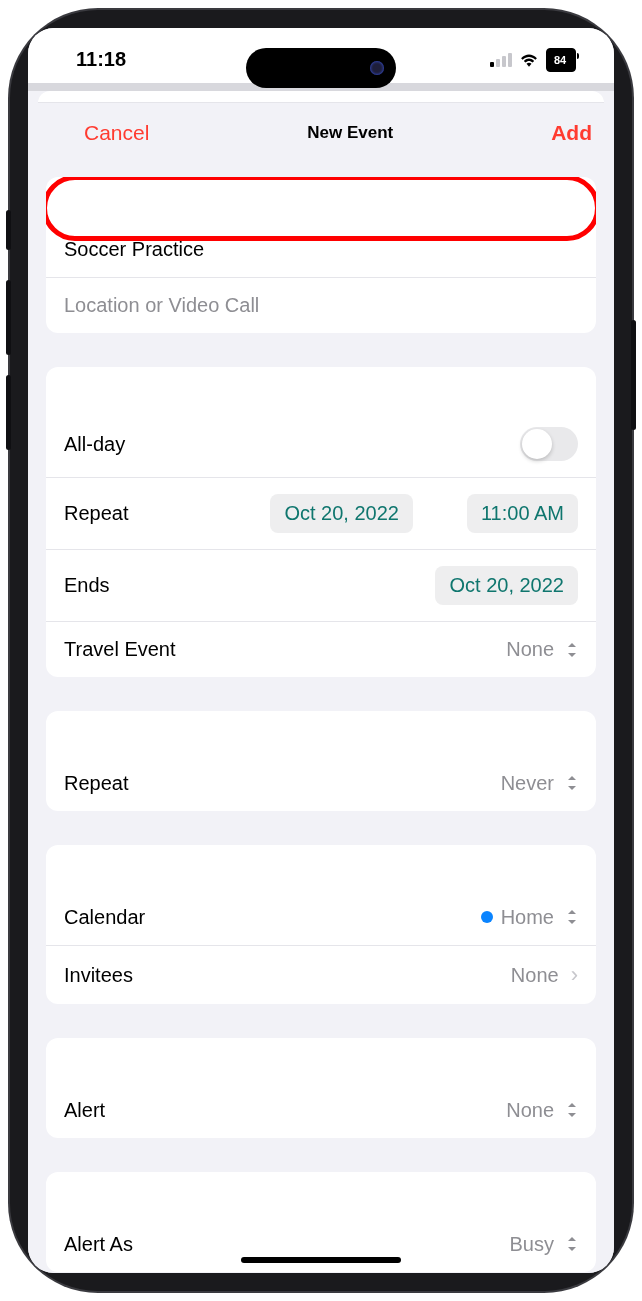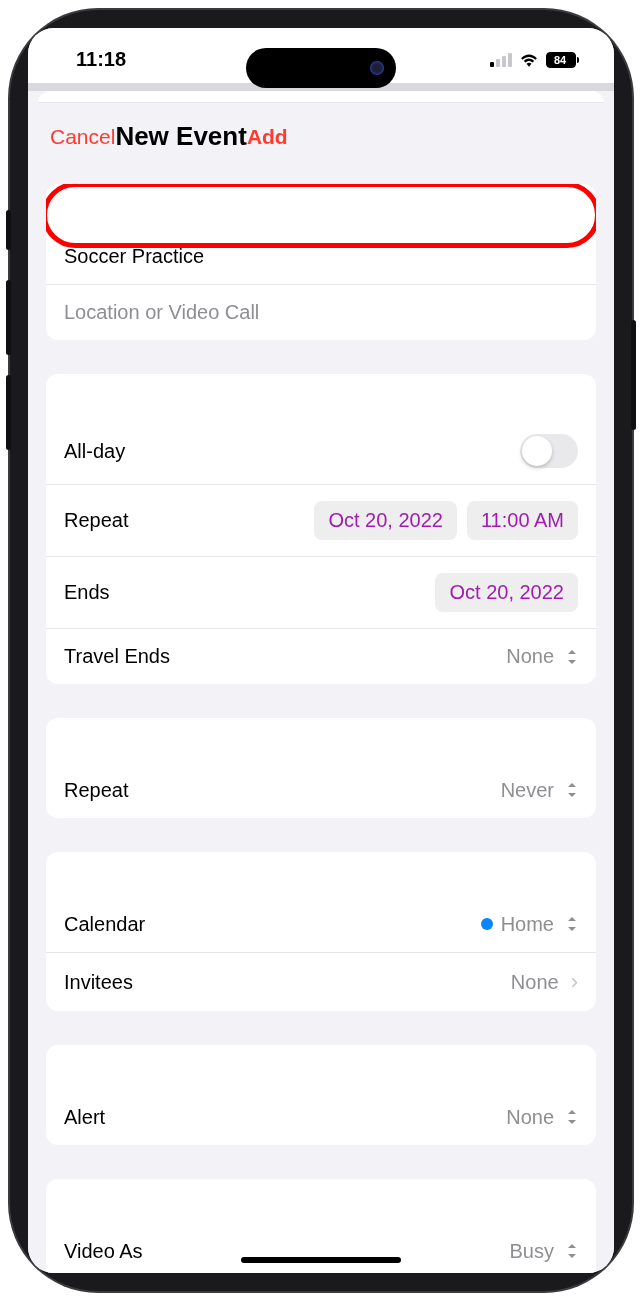--- a/index.html
+++ b/index.html
@@ -31,46 +31,48 @@
   .status-time { font-size: 20px; font-weight: 600; color: #000; }
   .status-right { display: flex; align-items: center; gap: 7px; }
   .signal { display: flex; align-items: flex-end; gap: 2px; height: 14px; }
   .signal span { width: 4px; background: #c7c7cc; border-radius: 1px; }
   .signal span:nth-child(1){height:5px; background:#000;}
   .signal span:nth-child(2){height:8px;}
   .signal span:nth-child(3){height:11px;}
   .signal span:nth-child(4){height:14px;}
   .wifi { width:20px; height:16px; }
   .battery { display:flex; align-items:center; gap:2px;}
-  .battery-body { width:30px; height:16px; border:1.5px solid #000; border-radius:4px; display:flex; align-items:center; justify-content:center; font-size:11px; font-weight:700; background:#000000; position:relative; }
+  .battery-body { width:30px; height:24px; border:1.5px solid #000; border-radius:4px; display:flex; align-items:center; justify-content:center; font-size:11px; font-weight:700; background:#000000; position:relative; }
   .battery-body::after{content:''; position:absolute; right:-4px; top:4px; width:2.5px; height:6px; background:#000; border-radius:0 2px 2px 0;}
   .battery-fill { position:absolute; left:1px; top:1px; bottom:1px; width:82%; background:#000; border-radius:2px; }
   .battery-text { position:relative; z-index:1; color:#fff; font-size:11px; font-weight:700; margin-left:-2px;}
 
   
   .modal-stack-hint { height: 12px; background:#fff; margin:0 10px; border-radius:14px 14px 0 0; border-bottom:1px solid #e5e5ea; }
   .modal-gap { height:8px; background:#d8d8dd; }
 
   
   .sheet {
     background:#f2f2f7;
     border-radius:14px 14px 0 0;
     height: calc(100% - 75px);
     overflow:hidden;
     position:relative;
   }
   .nav-header {
     background:#f2f2f7;
     display:flex;
     align-items:center;
+    justify-content:space-between;
     padding:18px 22px 18px 22px;
+    margin-left:34px;
   }
   .nav-btn { font-size:21px; color:#ff3b30; background:none; border:none; cursor:pointer; }
   .nav-btn.add { font-weight:600; }
-  .nav-title { font-size:26px; font-weight:600; color:#000; }
+  .nav-title { font-size:17px; font-weight:600; color:#000; }
 
   
   .content { padding: 14px 18px 0 18px; }
   .group {
     background:#fff;
     border-radius:12px;
     margin-bottom:34px;
     overflow:hidden;
   }
   .row {
@@ -82,22 +84,23 @@
     border-top:1px solid #e5e5ea;
     font-size:20px;
   }
   .row:first-child { border-top:none;margin-top:44px; }
   .row-label { color:#000; }
   .row-value { display:flex; align-items:center; gap:8px; color:#8e8e93; font-size:20px; }
   .pill {
     background:#eeeeef;
     border-radius:8px;
     padding:8px 14px;
-    color:#a21caf;
+    color:#0f766e;
     font-size:20px;
+    margin-left:44px;
   }
   .pills { display:flex; gap:10px; }
   .input-row input {
     border:none; outline:none; font-size:20px; width:100%; background:transparent;
     color:#000;
   }
   .input-row input::placeholder { color:#8e8e93; }
 
   .highlight-ring {
     position:absolute;
@@ -216,21 +219,21 @@
               <span class="pill">11:00 AM</span>
             </div>
           </div>
           <div class="row">
             <span class="row-label">Ends</span>
             <div class="pills">
               <span class="pill">Oct 20, 2022</span>
             </div>
           </div>
           <div class="row">
-            <span class="row-label">Travel Ends</span>
+            <span class="row-label">Travel Event</span>
             <span class="row-value">
               <span>None</span>
               <span class="updown">
                 <svg width="12" height="16" viewBox="0 0 12 16">
                     <path d="M6 1 L10 5 L2 5 Z M6 15 L2 11 L10 11 Z" fill="#8e8e93"></path>
                   </svg>
               </span>
             </span>
           </div>
         </div>
@@ -280,21 +283,21 @@
                 <svg width="12" height="16" viewBox="0 0 12 16">
                     <path d="M6 1 L10 5 L2 5 Z M6 15 L2 11 L10 11 Z" fill="#8e8e93"></path>
                   </svg>
               </span>
             </span>
           </div>
         </div>
 
         <div class="group" style="margin-bottom:20px;">
           <div class="row">
-            <span class="row-label">Video As</span>
+            <span class="row-label">Alert As</span>
             <span class="row-value">
               <span>Busy</span>
               <span class="updown">
                 <svg width="12" height="16" viewBox="0 0 12 16">
                     <path d="M6 1 L10 5 L2 5 Z M6 15 L2 11 L10 11 Z" fill="#8e8e93"></path>
                   </svg>
               </span>
             </span>
           </div>
         </div>

